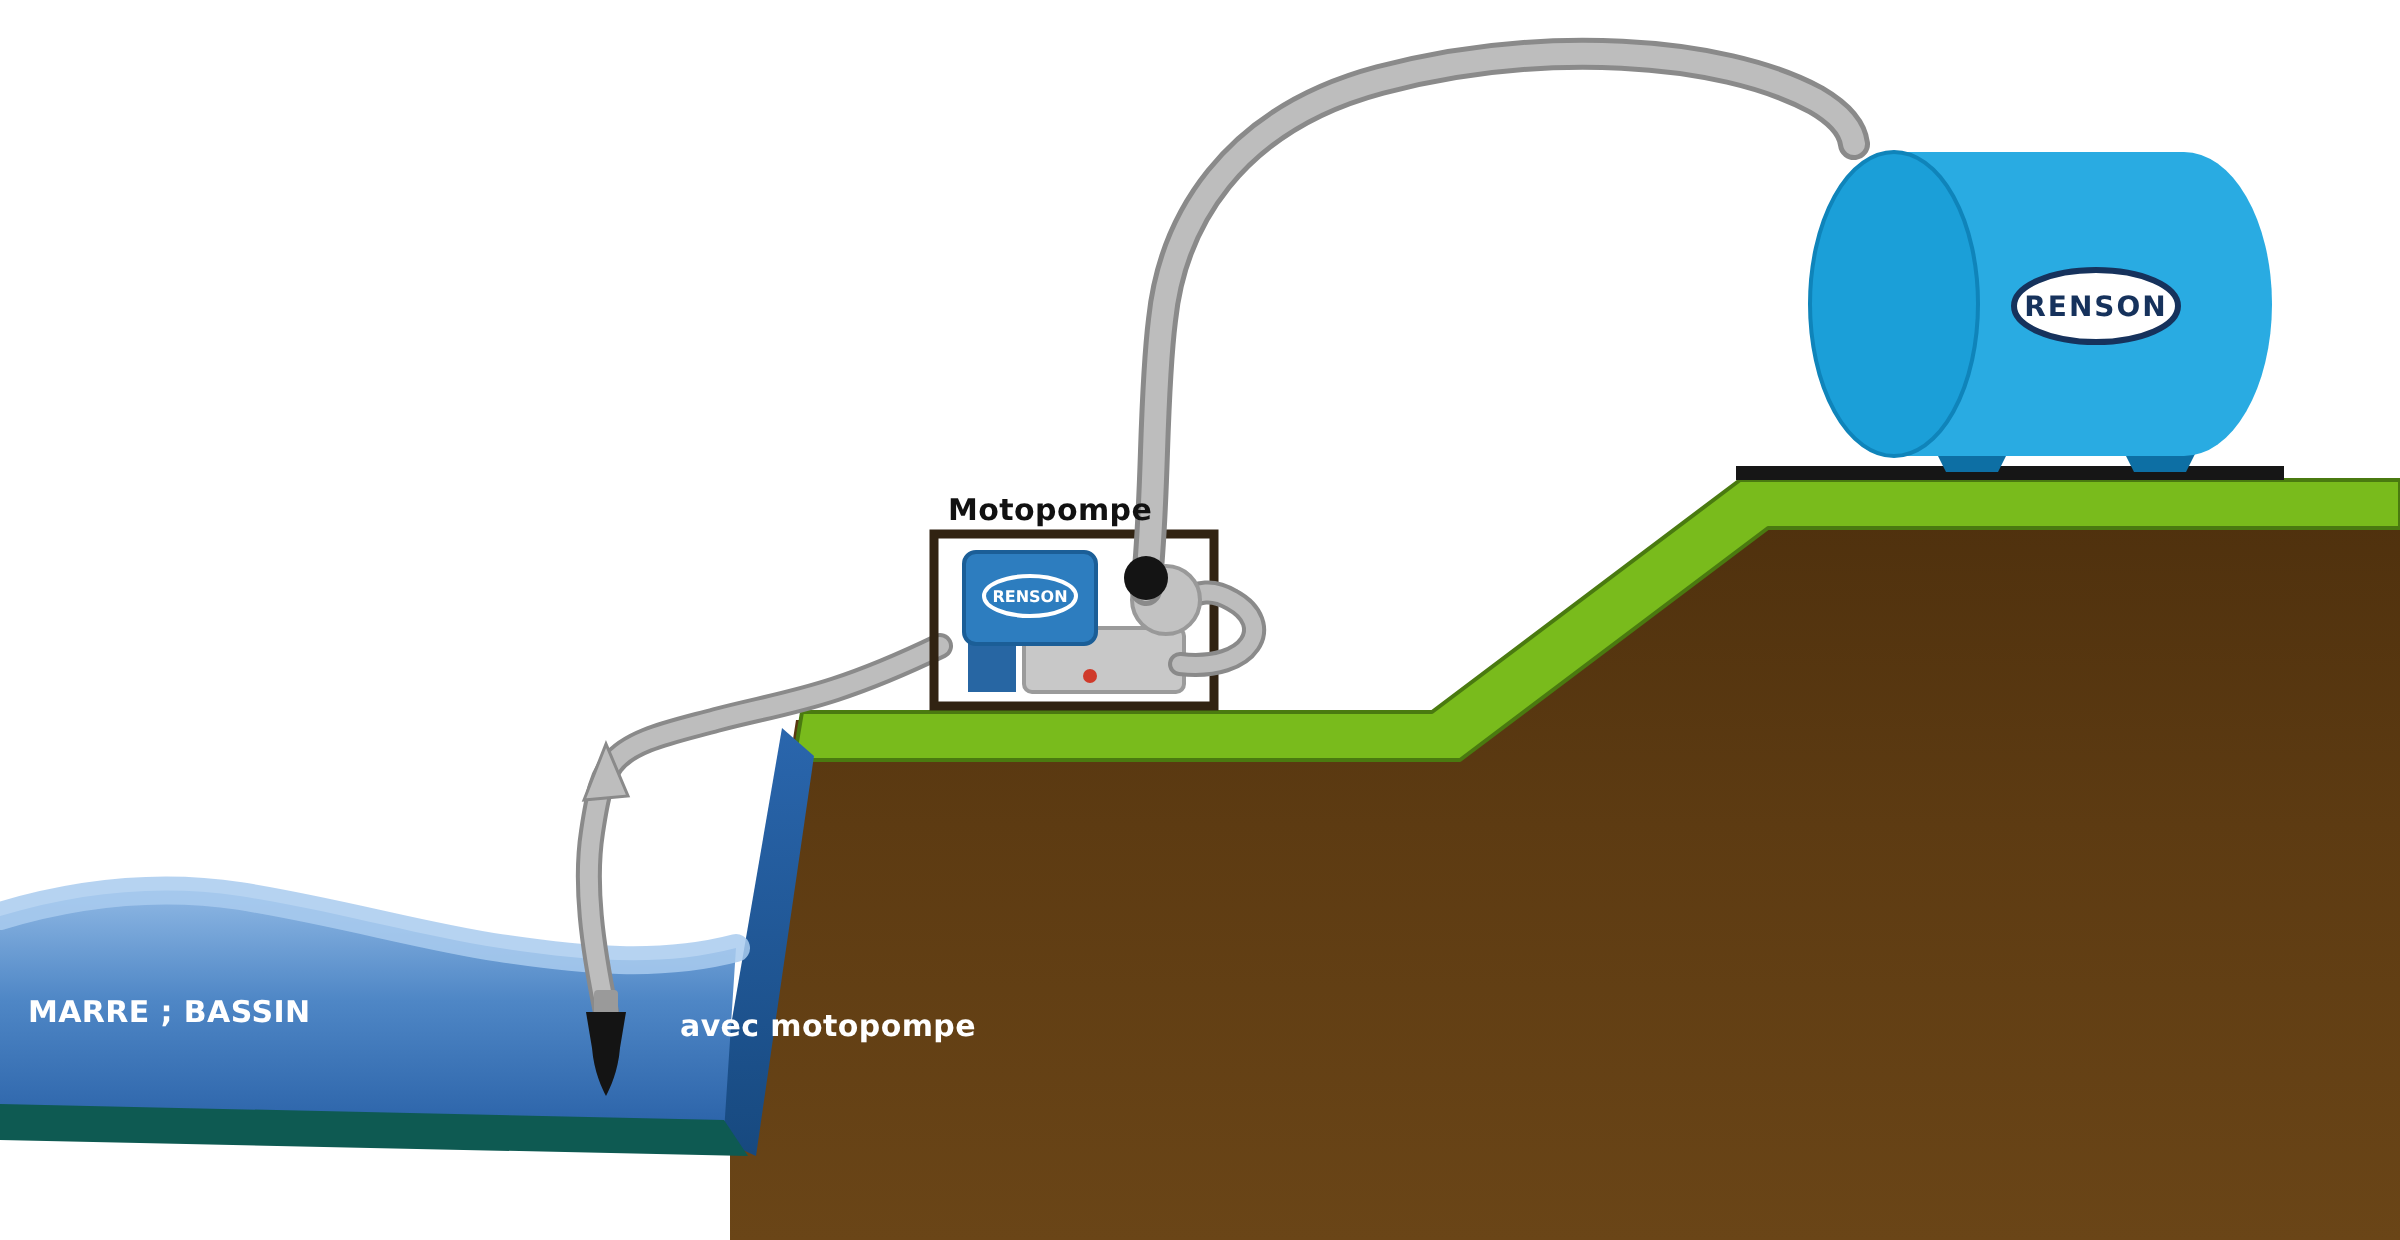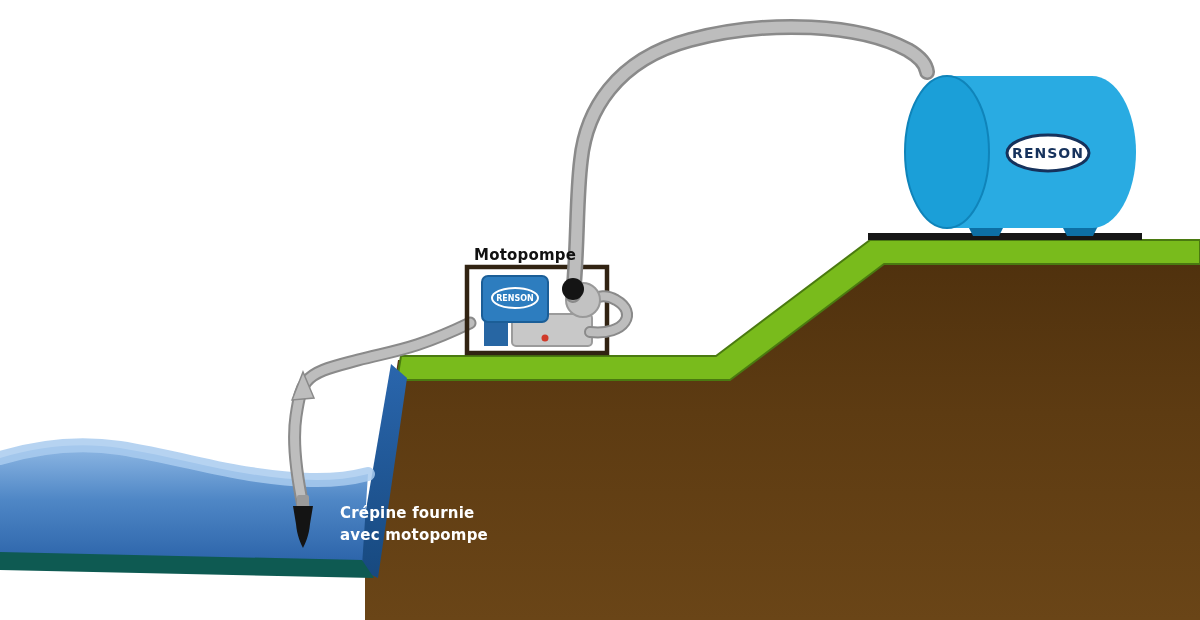--- a/index.html
+++ b/index.html
@@ -98,18 +98,18 @@
       <polygon points="968,226 1004,226 999,236 973,236" fill="#0d6fa4"></polygon>
       <polygon points="1062,226 1098,226 1093,236 1067,236" fill="#0d6fa4"></polygon>
       <path d="M 947,76 L 1092,76 A 44,76 0 0 1 1092,228 L 947,228 Z" fill="#29abe2"></path>
       <ellipse cx="947" cy="152" rx="42" ry="76" fill="#1b9fd8" stroke="#0f84ba" stroke-width="2"></ellipse>
       <ellipse cx="1048" cy="153" rx="41" ry="18" fill="#ffffff" stroke="#16325c" stroke-width="3"></ellipse>
       <text x="1048" y="158" font-size="14" fill="#16325c" text-anchor="middle" letter-spacing="1">RENSON</text>
     </g>
   </svg>
 
   <div class="label dark lbl-pump">Motopompe</div>
+  <div class="label light lbl-pond">MARRE ; BASSIN</div>
   <div class="label light lbl-strainer">
-    <span>Crépine fournie</span>
     <span>avec motopompe</span>
   </div>
 
 </div>
 
 </body></html>

